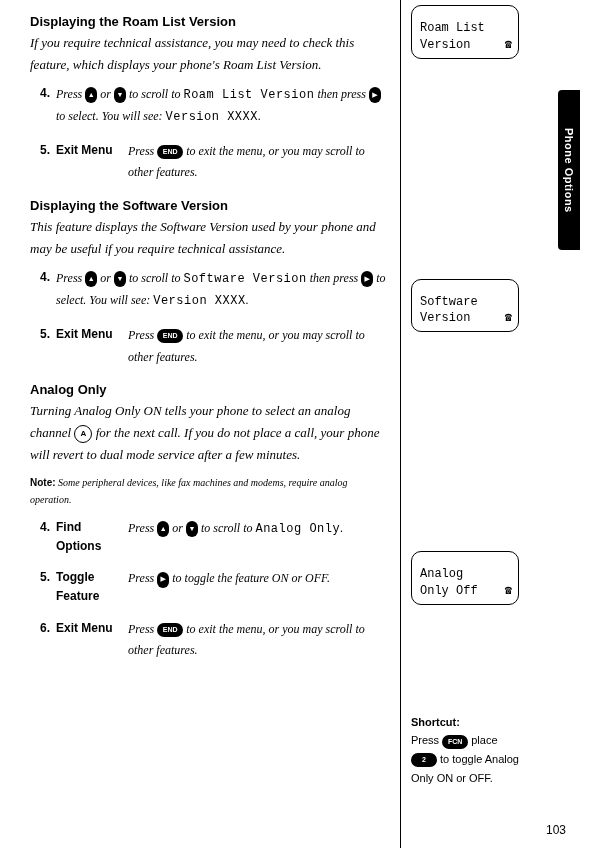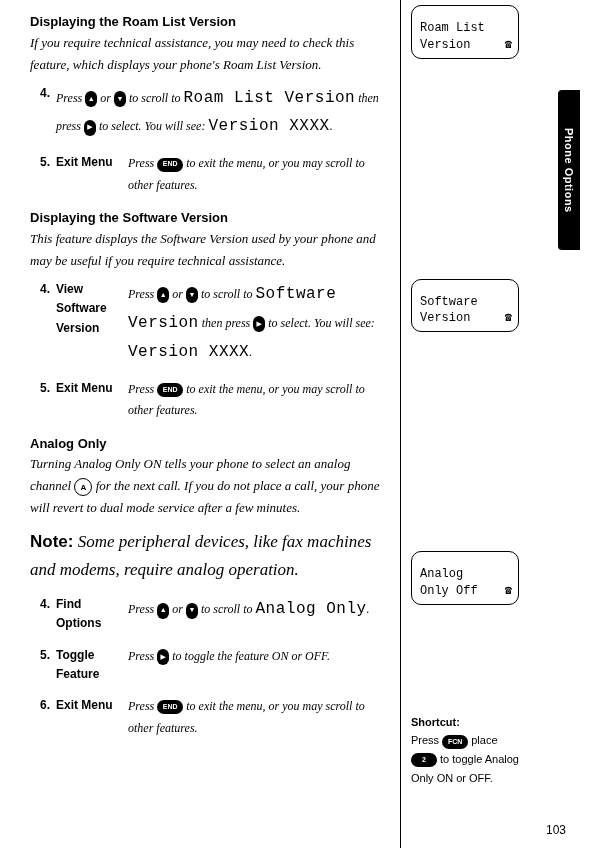--- a/index.html
+++ b/index.html
@@ -80,21 +80,21 @@
     line-height: 1.6;
   }
   .step-desc {
     font-style: italic;
     line-height: 1.8;
     flex: 1;
   }
   .lcd {
     font-family: 'Courier New', monospace;
     font-style: normal;
-    font-size: 16px;
+    font-size: 12px;
     letter-spacing: 0.5px;
   }
   .key {
     display: inline-flex;
     align-items: center;
     justify-content: center;
     background: #000;
     color: #fff;
     font-style: normal;
     font-family: Arial, sans-serif;
@@ -117,21 +117,21 @@
     height: 18px;
     border-radius: 50%;
     border: 1px solid #000;
     background: #fff;
     color: #000;
     font-weight: bold;
     font-size: 8px;
   }
   .note-block {
     font-style: italic;
-    font-size: 17px;
+    font-size: 10px;
     line-height: 1.7;
     margin: 6px 0 10px 0;
   }
   .note-label {
     font-family: Arial, sans-serif;
     font-weight: bold;
     font-style: normal;
   }
   .display-box {
     border: 1.5px solid #000;
@@ -199,21 +199,20 @@
         </div>
       </div>
     </div>
 
     <div class="section-block">
       <div class="section-heading">Displaying the Software Version</div>
       <div class="section-intro">This feature displays the Software Version used by your phone and may be useful if you require technical assistance.</div>
 
       <div class="step-row">
         <div class="step-num">4.</div>
-        <div class="step-label">View Software Version</div>
         <div class="step-desc">
           <span>Press </span><span class="key key-triangle">▲</span><span> or </span><span class="key key-triangle">▼</span><span> to scroll to </span><span class="lcd">Software Version</span><span> then press </span><span class="key key-triangle">▶</span><span> to select. You will see: </span><span class="lcd">Version XXXX</span><span>.</span>
         </div>
       </div>
 
       <div class="step-row">
         <div class="step-num">5.</div>
         <div class="step-label">Exit Menu</div>
         <div class="step-desc">
           <span>Press </span><span class="key key-oval">END</span><span> to exit the menu, or you may scroll to other features.</span>

